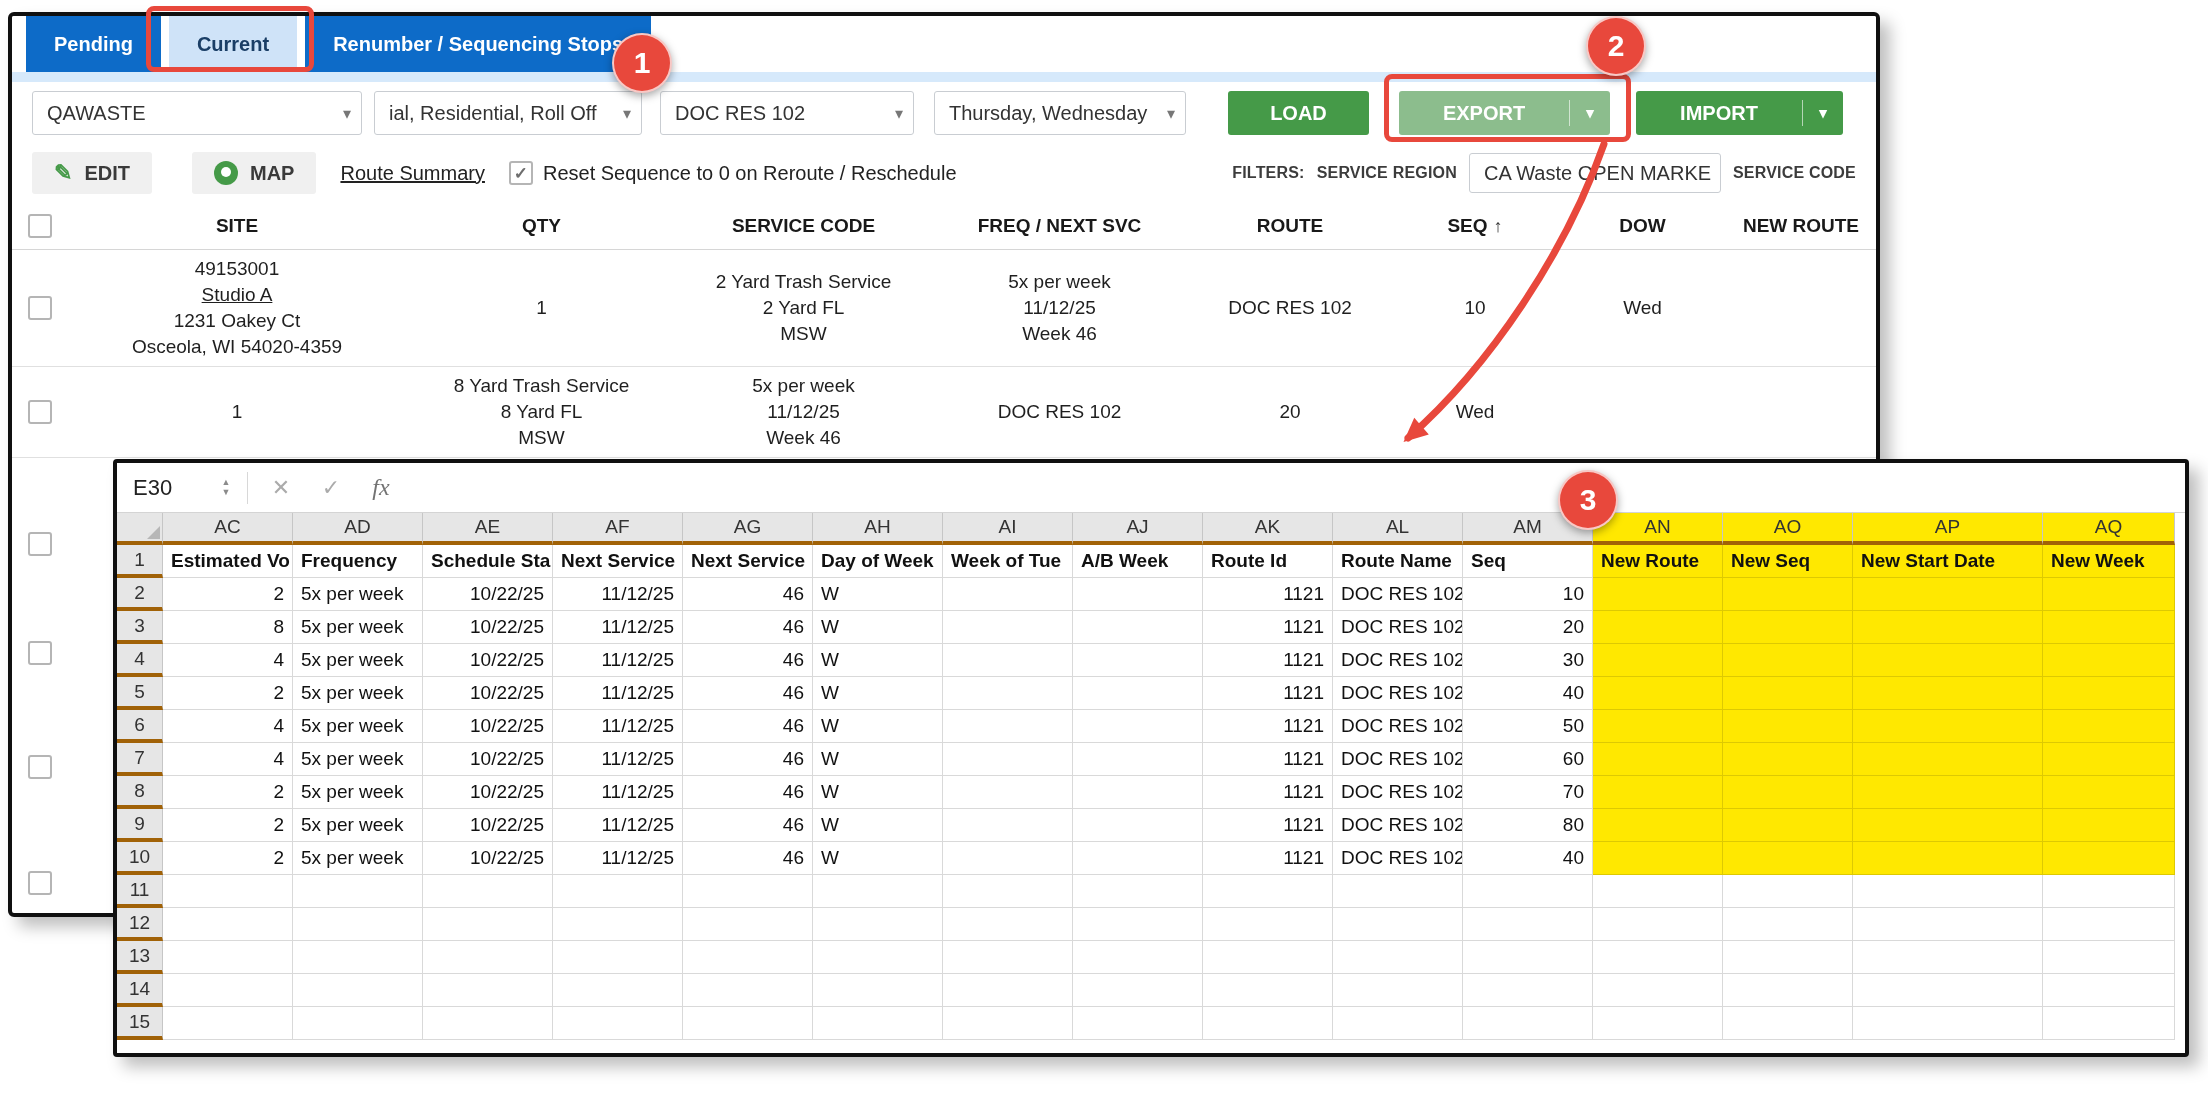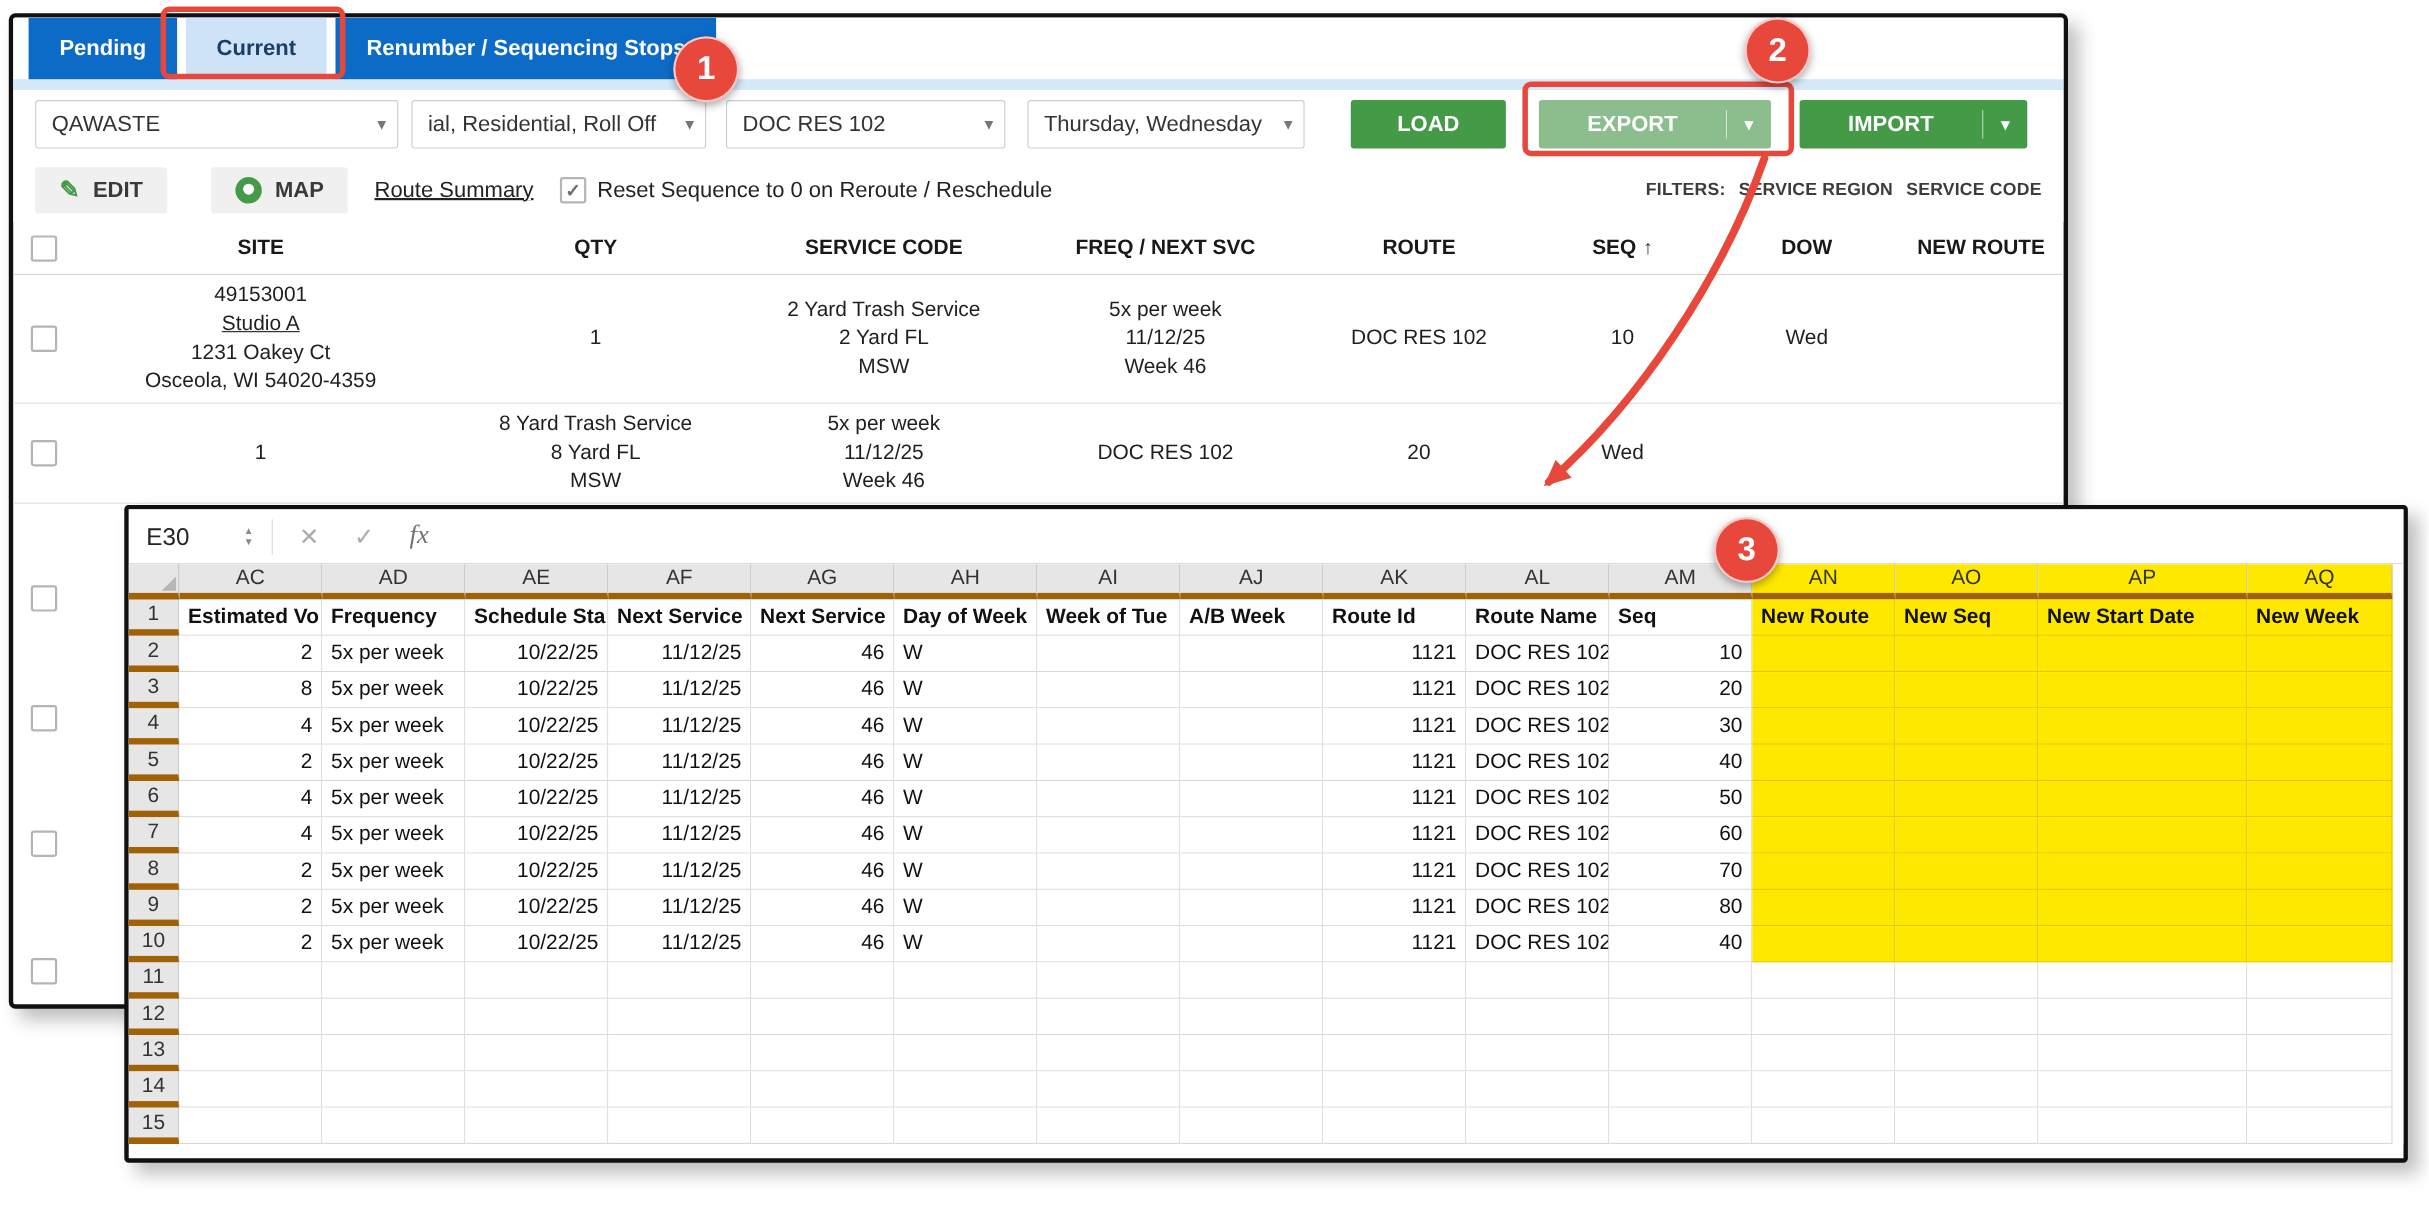--- a/index.html
+++ b/index.html
@@ -67,21 +67,21 @@
     border:4px solid #101010;border-radius:4px;z-index:2;overflow:hidden;box-shadow:10px 10px 16px rgba(0,0,0,.25);}
   .xl-bar{height:50px;display:flex;align-items:center;border-bottom:1px solid #d4d4d4;background:#fff;}
   .namebox{width:96px;padding-left:16px;font-size:22px;color:#222;}
   .spinner{width:26px;display:flex;flex-direction:column;align-items:center;gap:1px;color:#8b8b8b;font-size:9px;line-height:9px;cursor:pointer;}
   .vsep{width:1px;height:32px;background:#d8d8d8;margin:0 8px;}
   .fb-icon{width:50px;text-align:center;font-size:22px;color:#ababab;cursor:pointer;}
   .fb-fx{font-family:"Liberation Serif",serif;font-style:italic;font-weight:400;color:#737373;font-size:24px;}
   .fb-field{flex:1;height:100%;}
   .xl-grid{display:grid;grid-template-columns:46px repeat(13,130px) 190px 132px;
     grid-template-rows:32px repeat(15,33px);font-size:19px;color:#111;background:#fff;}
-  .xc{background:#e6e6e6;border-right:1px solid #c6c6c6;border-bottom:6px solid #a16207;
+  .xc{background:#e6e6e6;border-right:1px solid #c6c6c6;border-bottom:4px solid #a16207;
     display:flex;align-items:center;justify-content:center;color:#333;cursor:pointer;}
   .corner{position:relative;}
   .corner::after{content:"";position:absolute;right:2px;bottom:2px;border-left:13px solid transparent;border-bottom:13px solid #b7b7b7;}
   .ylwh{background:var(--c-yellow);}
   .xcell{background:#fff;border-right:1px solid #d9d9d9;border-bottom:1px solid #d9d9d9;
     padding:0 8px;display:flex;align-items:center;overflow:hidden;white-space:nowrap;cursor:cell;}
   .a-r{justify-content:flex-end;} .a-l{justify-content:flex-start;}
   .bold{font-weight:700;}
   .ylw{background:var(--c-yellow);border-right-color:#ddc902;border-bottom-color:#ddc902;}
 
@@ -150,20 +150,24 @@
       <span class="link mr36">Route Summary</span>
       <div class="cb-row">
         <span class="checkbox">
           <span>✓</span>
         </span>
         <span class="cb-label">Reset Sequence to 0 on Reroute / Reschedule</span>
       </div>
       <div class="filters">
         <span class="flabel">FILTERS:</span>
         <span class="flabel">SERVICE REGION</span>
+        <div class="dd dd-filter">
+          <span>CA Waste OPEN MARKE</span>
+          <span class="chev">▾</span>
+        </div>
         <span class="flabel">SERVICE CODE</span>
       </div>
     </div>
 
     <div class="grid-head">
       <div class="h-check">
         <span class="checkbox"></span>
       </div>
 
     <div class="h-cell">SITE</div>

